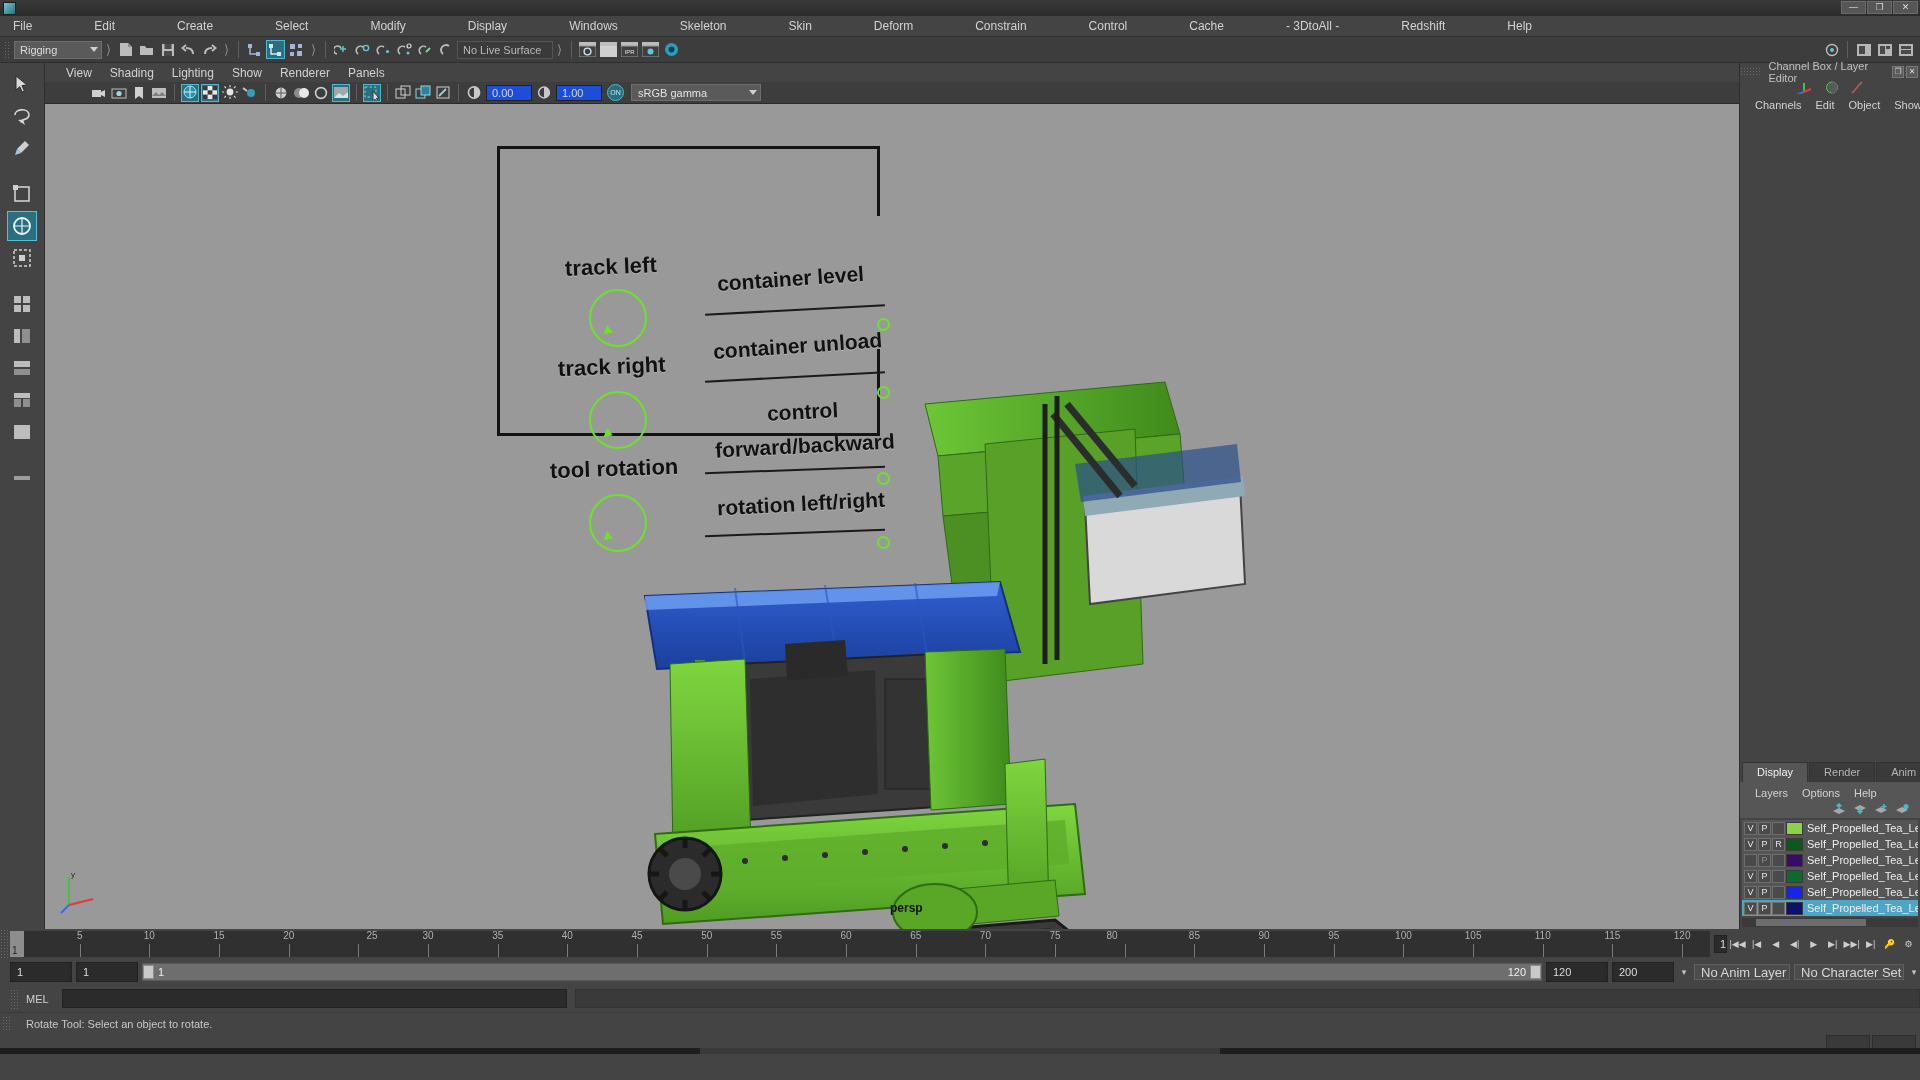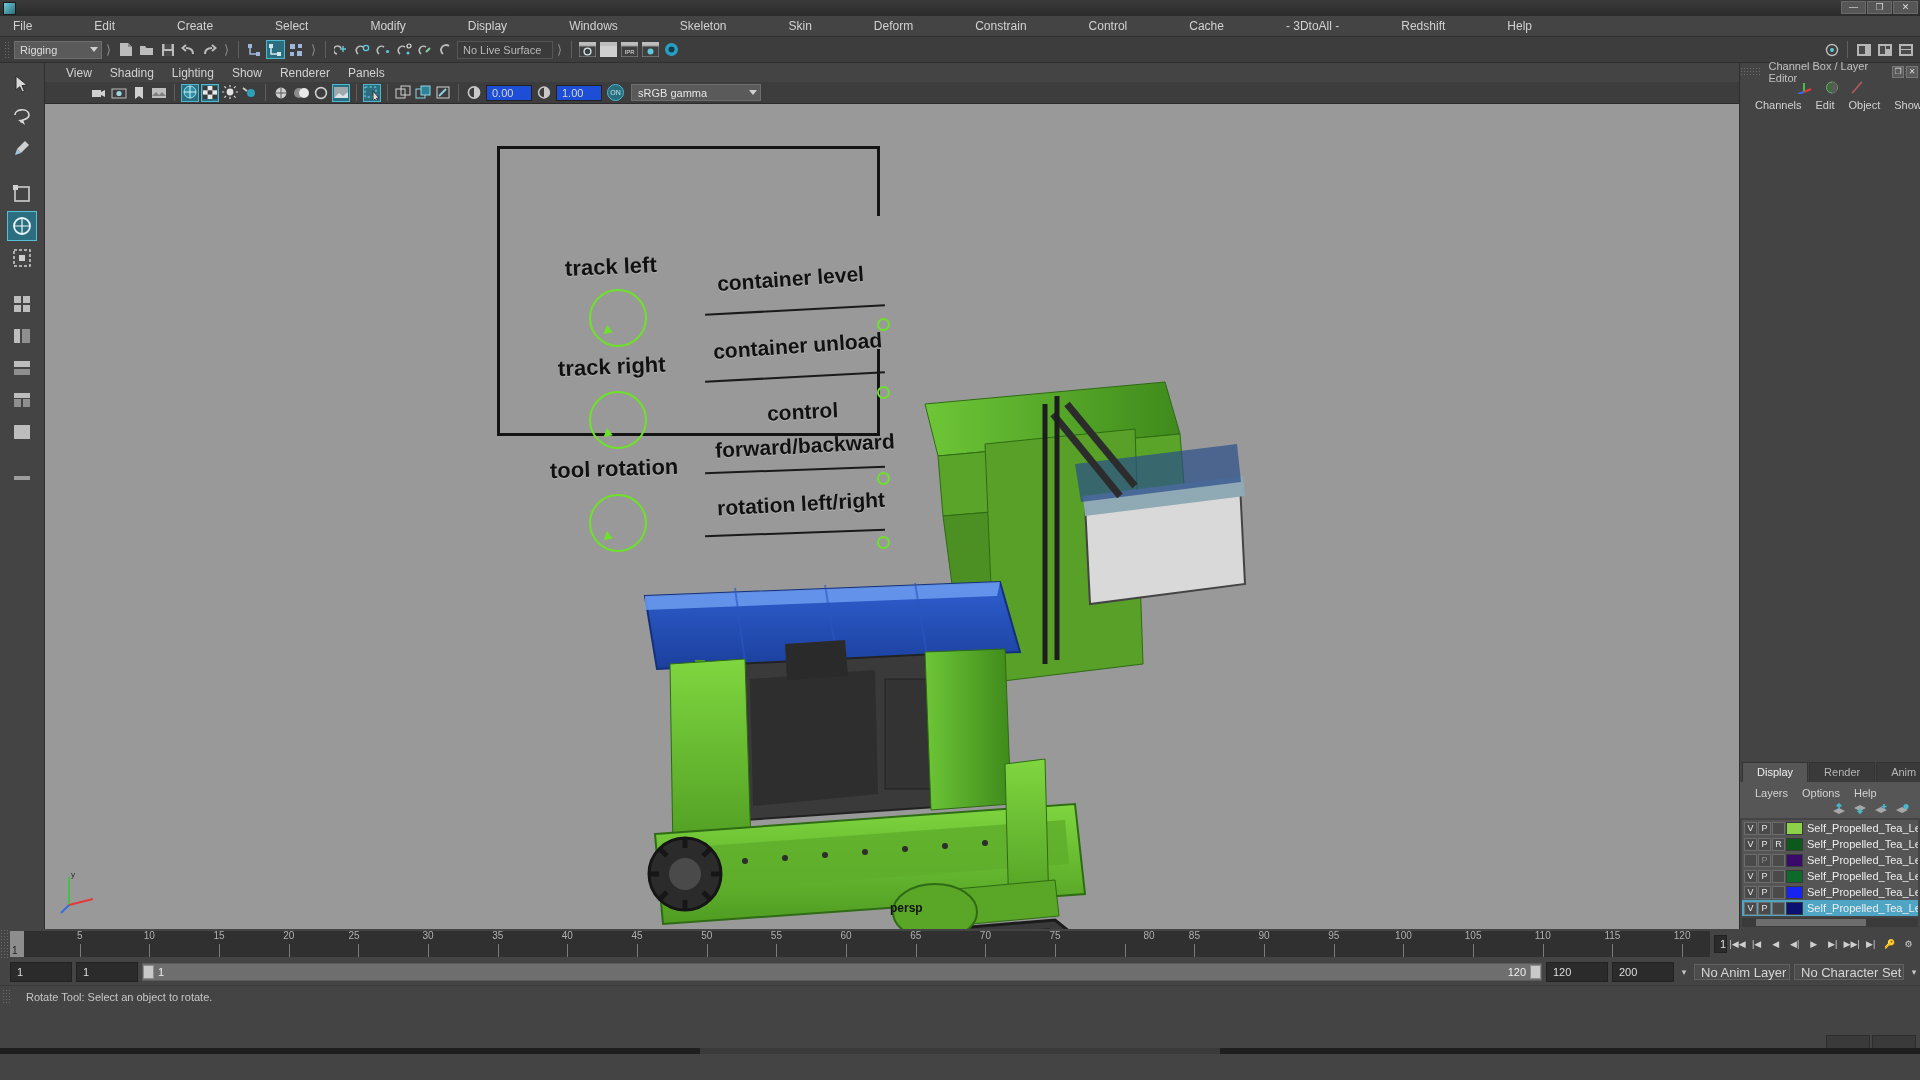--- a/index.html
+++ b/index.html
@@ -813,21 +813,21 @@
       </div>
     <div class="tick" style="left: 69.6721px;"></div>
         <div class="ticklabel" style="left: 69.6721px;">5</div>
         <div class="tick" style="left: 139.344px;"></div>
         <div class="ticklabel" style="left: 139.344px;">10</div>
         <div class="tick" style="left: 209.016px;"></div>
         <div class="ticklabel" style="left: 209.016px;">15</div>
         <div class="tick" style="left: 278.689px;"></div>
         <div class="ticklabel" style="left: 278.689px;">20</div>
         <div class="tick" style="left: 348.361px;"></div>
-        <div class="ticklabel" style="left: 344px;">25</div>
+        <div class="ticklabel" style="left: 362px;">25</div>
         <div class="tick" style="left: 418.033px;"></div>
         <div class="ticklabel" style="left: 418.033px;">30</div>
         <div class="tick" style="left: 487.705px;"></div>
         <div class="ticklabel" style="left: 487.705px;">35</div>
         <div class="tick" style="left: 557.377px;"></div>
         <div class="ticklabel" style="left: 557.377px;">40</div>
         <div class="tick" style="left: 627.049px;"></div>
         <div class="ticklabel" style="left: 627.049px;">45</div>
         <div class="tick" style="left: 696.721px;"></div>
         <div class="ticklabel" style="left: 696.721px;">50</div>
@@ -835,21 +835,21 @@
         <div class="ticklabel" style="left: 766.393px;">55</div>
         <div class="tick" style="left: 836.066px;"></div>
         <div class="ticklabel" style="left: 836.066px;">60</div>
         <div class="tick" style="left: 905.738px;"></div>
         <div class="ticklabel" style="left: 905.738px;">65</div>
         <div class="tick" style="left: 975.41px;"></div>
         <div class="ticklabel" style="left: 975.41px;">70</div>
         <div class="tick" style="left: 1045.08px;"></div>
         <div class="ticklabel" style="left: 1045.08px;">75</div>
         <div class="tick" style="left: 1114.75px;"></div>
-        <div class="ticklabel" style="left: 1139px;">80</div>
+        <div class="ticklabel" style="left: 1102px;">80</div>
         <div class="tick" style="left: 1184.43px;"></div>
         <div class="ticklabel" style="left: 1184.43px;">85</div>
         <div class="tick" style="left: 1254.1px;"></div>
         <div class="ticklabel" style="left: 1254.1px;">90</div>
         <div class="tick" style="left: 1323.77px;"></div>
         <div class="ticklabel" style="left: 1323.77px;">95</div>
         <div class="tick" style="left: 1393.44px;"></div>
         <div class="ticklabel" style="left: 1393.44px;">100</div>
         <div class="tick" style="left: 1463.11px;"></div>
         <div class="ticklabel" style="left: 1463.11px;">105</div>
@@ -886,20 +886,26 @@
       <div class="handle"></div>
     </div>
     <div class="rfield">120</div>
     <div class="rfield">200</div>
     <div class="sm-arrow">▾</div>
     <div class="selbox" style="width:96px;">No Anim Layer</div>
     <div class="selbox" style="width:110px;">No Character Set</div>
     <div class="sm-arrow">▾</div>
   </div>
 
+  <div class="mel-row">
+    <div class="ts-grip" style="height:20px;"></div>
+    <div class="mel-lbl" style="margin-left:6px;">MEL</div>
+    <div class="mel-in"></div>
+    <div class="mel-out"></div>
+  </div>
 
   <div class="helpline">
     <div class="ts-grip" style="height:16px;position:absolute;left:2px;"></div>
     <span style="margin-left:10px;">Rotate Tool: Select an object to rotate.</span>
     <div class="help-right">
       <div class="hr-box"></div>
       <div class="hr-box"></div>
     </div>
   </div>
   <div class="taskbar">

